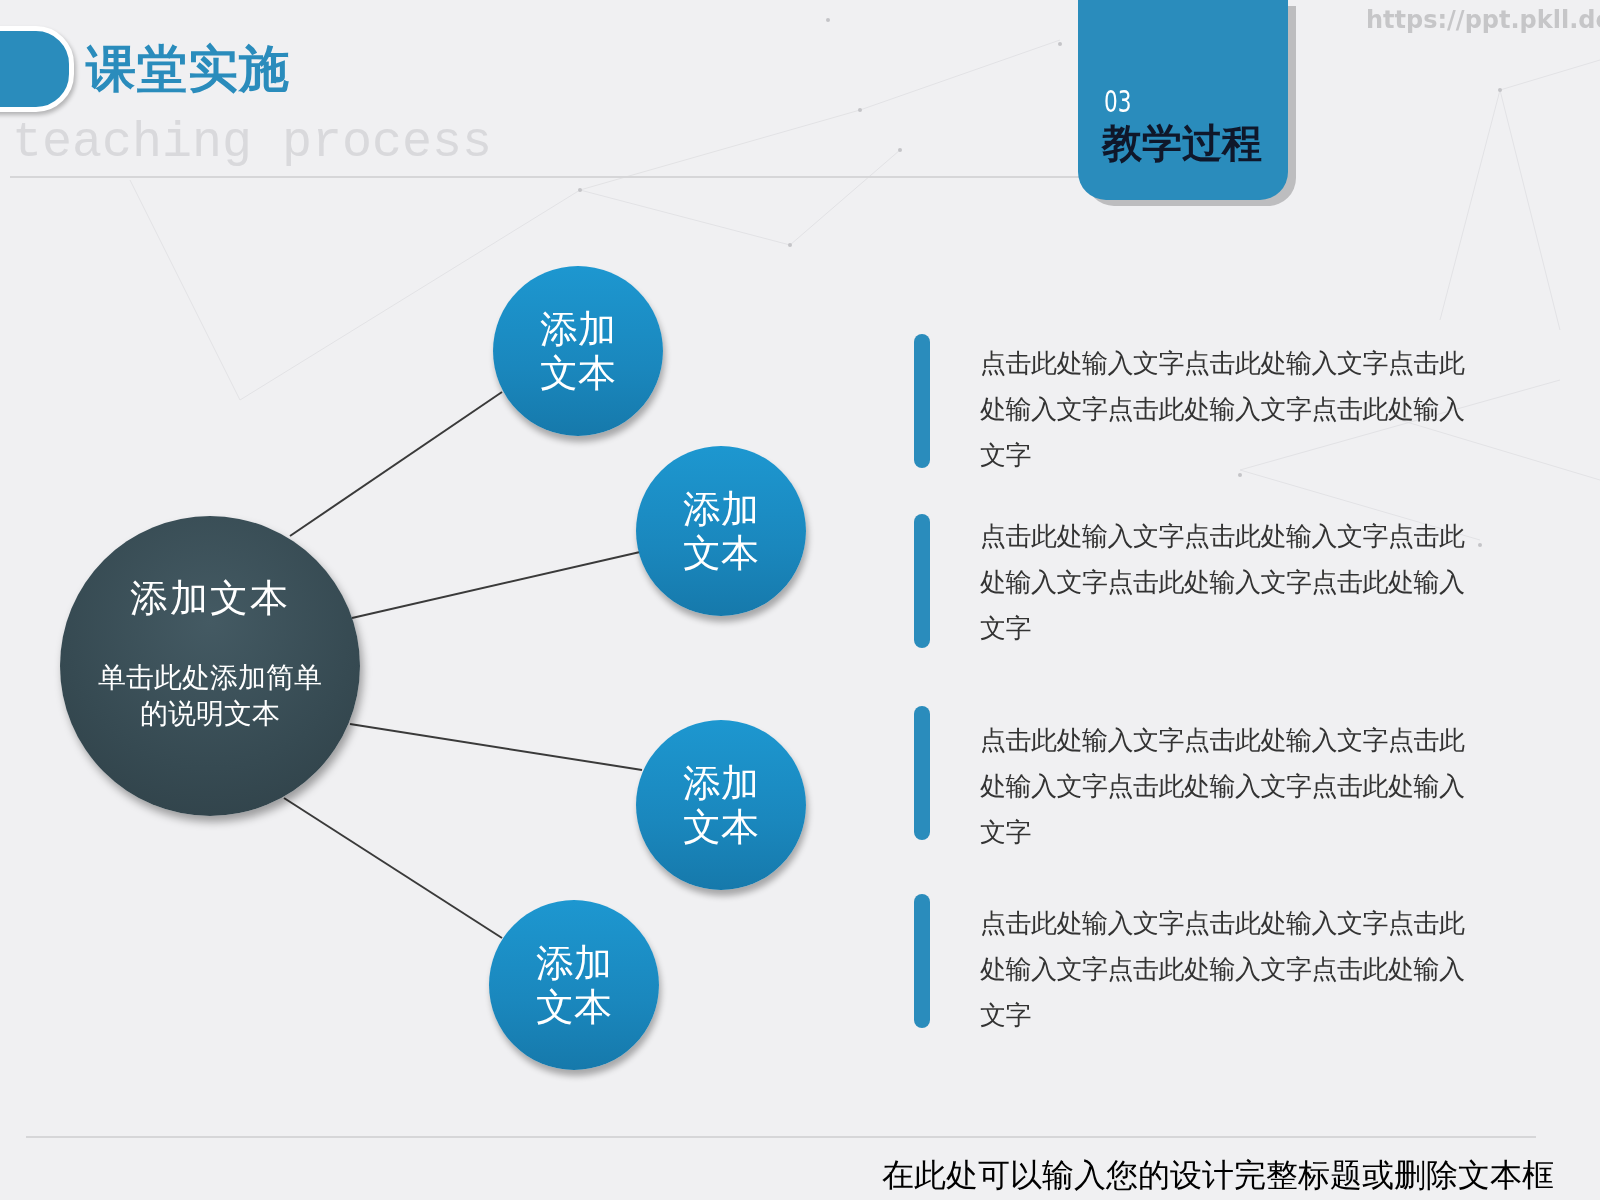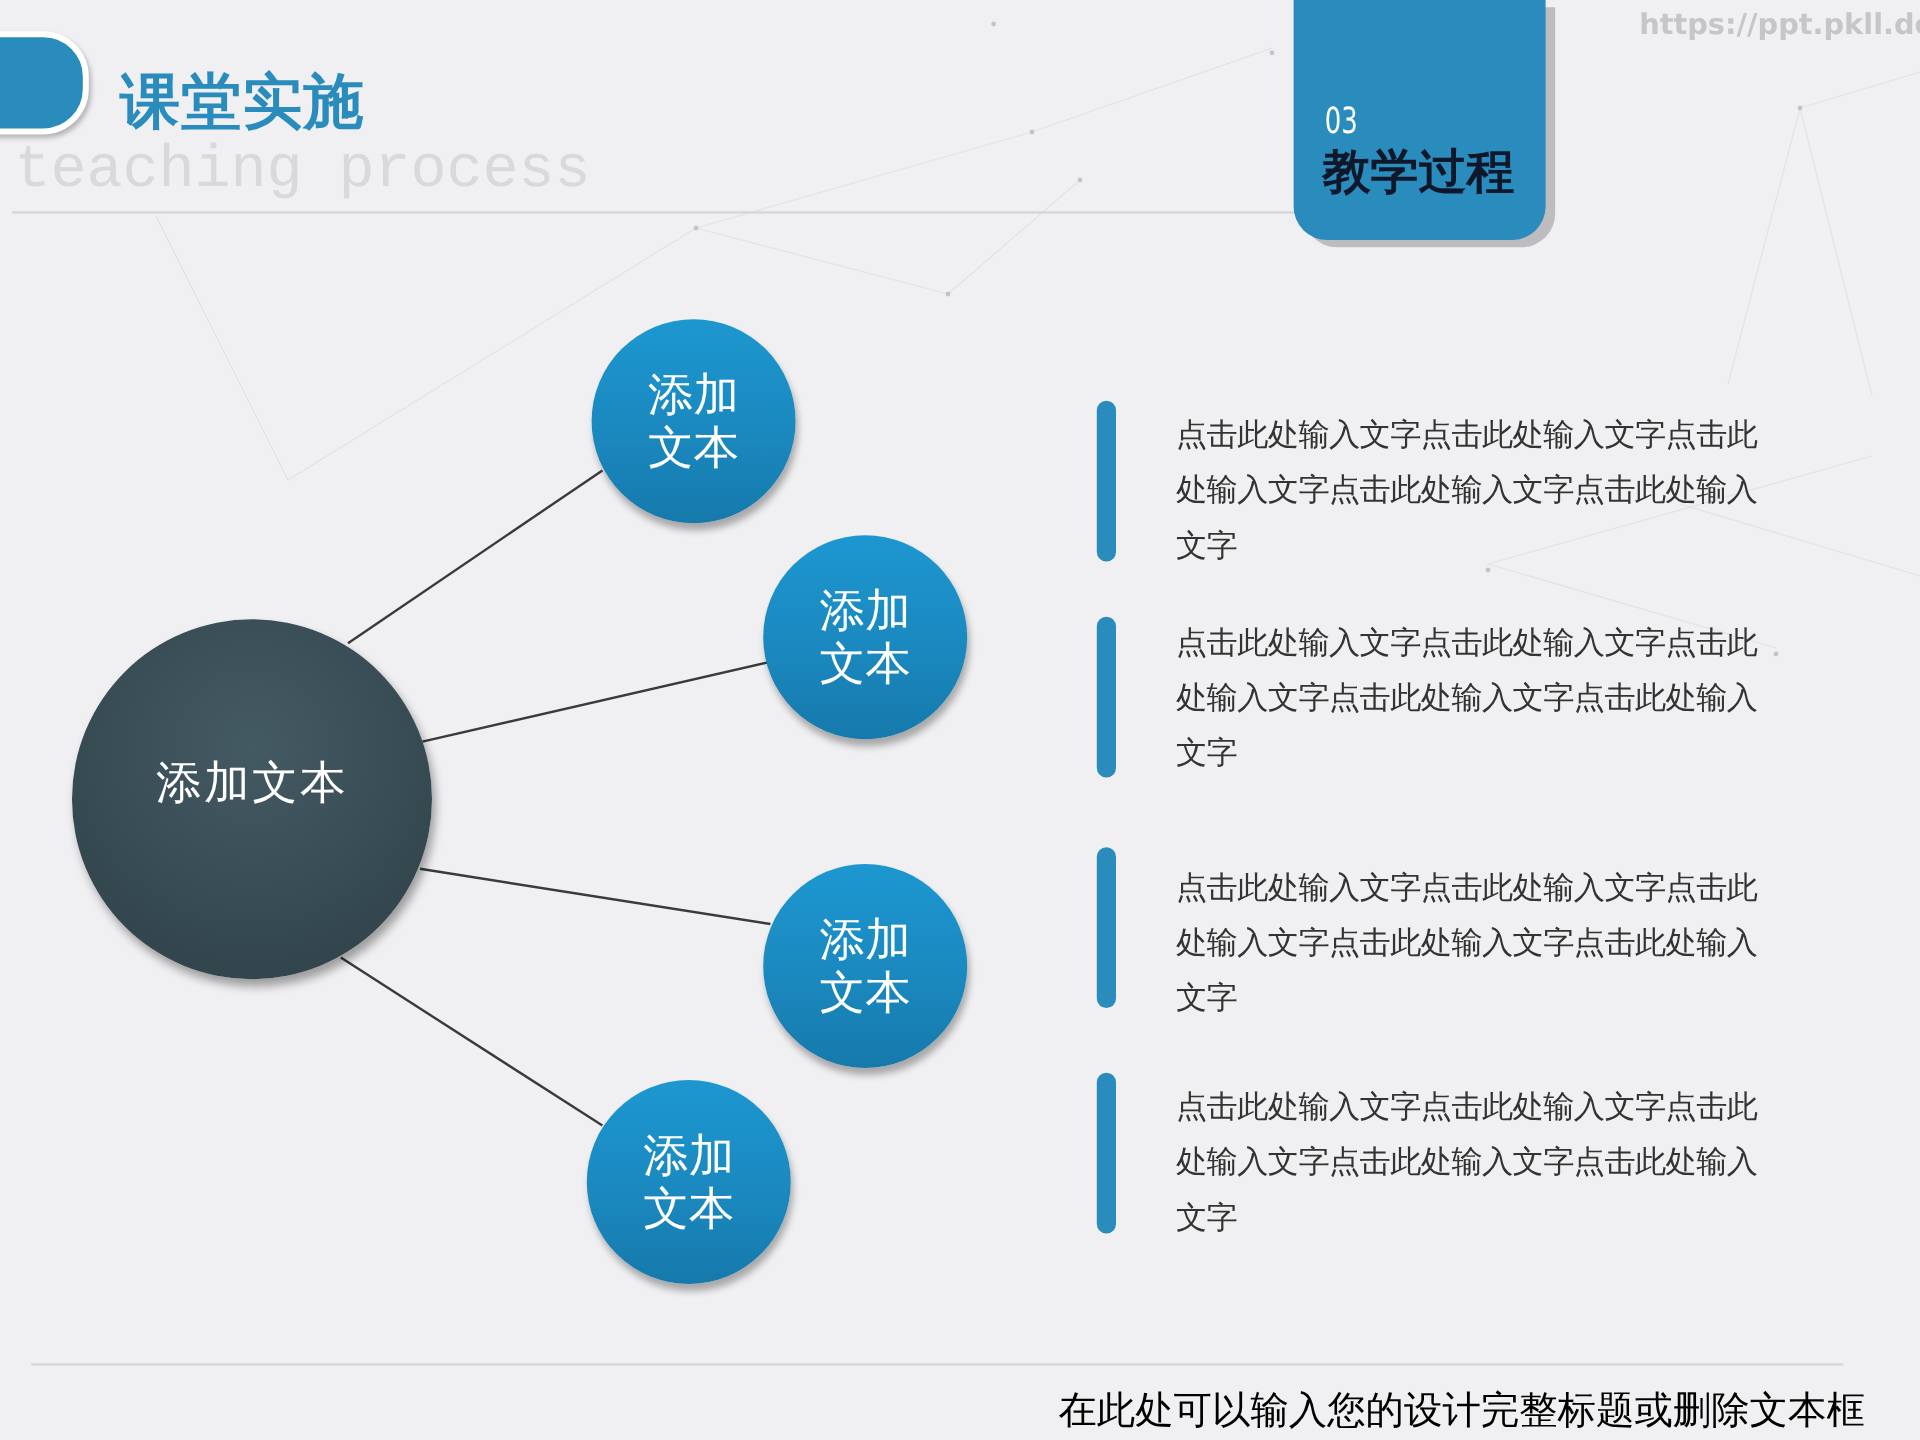--- a/index.html
+++ b/index.html
@@ -12,22 +12,22 @@
   .abs { position: absolute; }
 
   .title-pill {
     left: -40px; top: 26px; width: 104px; height: 76px;
     background: #2a8cbc; border: 5px solid #ffffff;
     border-radius: 0 38px 38px 0;
     box-shadow: 2px 3px 4px rgba(0,0,0,0.25);
     z-index: 2;
   }
   .title-cn {
-    left: 100px; top: 36px; font-size: 50px; font-weight: bold;
-    color: #2a8cbc; letter-spacing: 1px; z-index: 2; margin-top: 16px;
+    left: 86px; top: 36px; font-size: 50px; font-weight: bold;
+    color: #2a8cbc; letter-spacing: 1px; z-index: 2;
   }
   .title-en {
     left: 12px; top: 114px; font-size: 50px; color: #d9d9dc;
     font-family: Liberation Mono, monospace; z-index: 2;
   }
   .title-rule {
     left: 10px; top: 176px; width: 1070px; height: 2px; background: #d6d6d8; z-index: 1;
   }
 
   .section-tab {
@@ -124,20 +124,21 @@
   <g stroke="#3a3a3a" stroke-width="2">
     <line x1="290" y1="536" x2="502" y2="392"></line>
     <line x1="352" y1="618" x2="640" y2="552"></line>
     <line x1="350" y1="724" x2="642" y2="770"></line>
     <line x1="284" y1="798" x2="502" y2="938"></line>
   </g>
 </svg>
 
 <div class="abs hub">
   <div class="hub-title">添加文本</div>
+  <div class="hub-desc">单击此处添加简单的说明文本</div>
 </div>
 
 <div class="abs node" style="left:493px; top:266px;">
   <span>添加文本</span>
 </div>
 <div class="abs node" style="left:636px; top:446px;">
   <span>添加文本</span>
 </div>
 <div class="abs node" style="left:636px; top:720px;">
   <span>添加文本</span>

